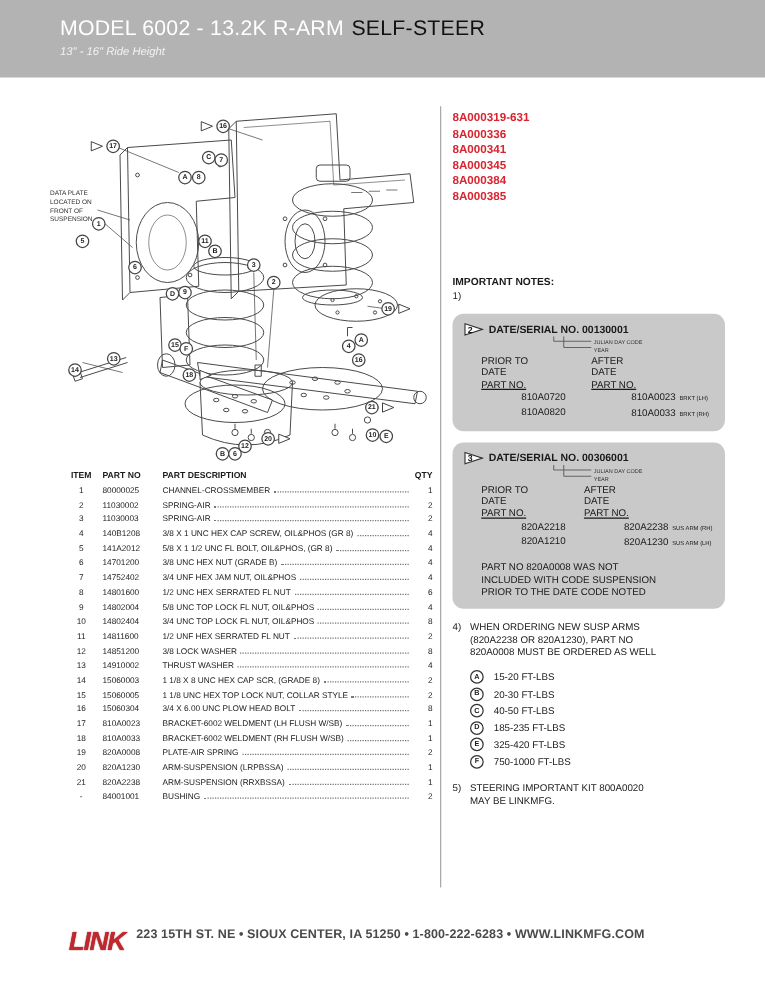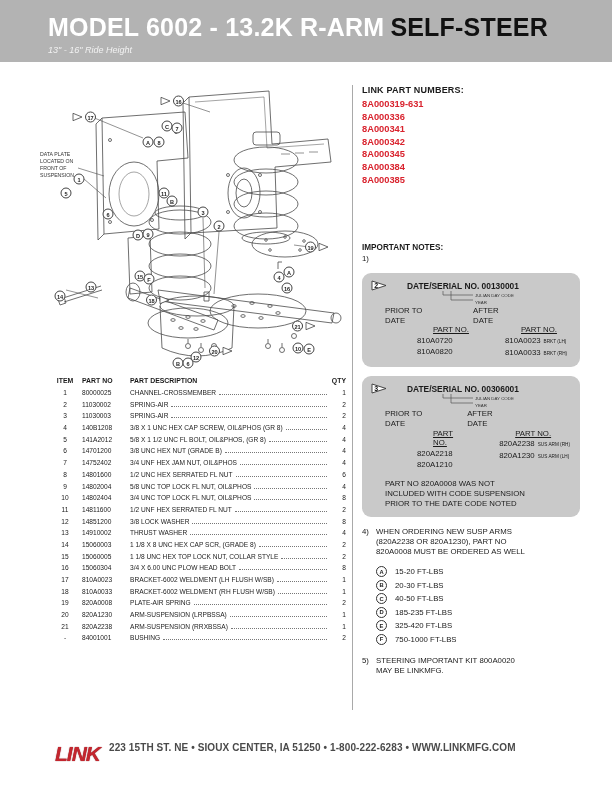--- a/index.html
+++ b/index.html
@@ -3,21 +3,21 @@
 <meta charset="utf-8">
 <style>
   * { box-sizing: border-box; margin: 0; padding: 0; }
   html,body { background:#fff; }
   .page {
     position: relative; width: 612px; height: 792px; background: #fff;
     font-family: "Liberation Sans", sans-serif; color: #1a1a1a; overflow: hidden;
   }
   
   .header { position:absolute; left:0; top:0; width:612px; height:62px; background:#b3b3b3; padding:13px 0 0 48px; }
-  .title { font-size:25px; font-weight:bold; letter-spacing:0.2px; }
+  .title { font-size:17px; font-weight:normal; letter-spacing:0.2px; }
   .title .t-main { color:#ffffff; }
   .title .t-accent { color:#111; margin-left:6px; }
   .subtitle { font-size:9px; font-style:italic; color:#f2f2f2; margin-top:3px; }
   
   .diagram { position:absolute; left:38px; top:80px; width:310px; height:292px; }
   .diagram svg.artwork { position:absolute; left:0; top:0; }
   .callout-layer { position:absolute; left:0; top:0; width:100%; height:100%; }
   .callout { position:absolute; display:flex; align-items:center; gap:2px; transform:translate(-50%,-50%); }
   .bubble {
     width:11px; height:11px; border:0.9px solid #444; border-radius:50%; background:#fff;
@@ -26,28 +26,28 @@
   
   .vdivider { position:absolute; left:352px; top:85px; width:1px; height:625px; background:#a9a9a9; }
   .right-col { position:absolute; left:362px; top:85px; width:224px; }
   .lpn-heading { font-size:9px; font-weight:bold; letter-spacing:0.2px; }
   .lpn-list { margin-top:3px; }
   .lpn-number { font-size:9.3px; font-weight:bold; color:#d9232e; line-height:12.6px; }
   .notes-heading { font-size:8.2px; font-weight:bold; margin-top:57px; }
   .note { display:flex; gap:5px; font-size:7.8px; line-height:10px; margin-top:2px; }
   .note-num { width:9px; flex:none; }
   .ds-box { background:#c9c9c9; border-radius:9px; padding:7px 10px 8px 9px; margin-top:9px; width:218px; }
-  .ds-title-row { display:flex; align-items:center; gap:20px; font-size:8.4px; font-weight:bold; }
+  .ds-title-row { display:flex; align-items:center; gap:4px; font-size:8.4px; font-weight:bold; }
   .flag-icon { flex:none; }
   .ds-julian { margin-left:66px; height:14px; }
   .ds-cols { display:flex; margin-top:1px; padding-left:14px; }
   .ds-col1 { width:88px; }
   .ds-col  { font-size:7.8px; }
   .ds-col .hline { line-height:9.6px; }
-  .ds-col .hline.u { text-decoration:underline;margin-left:48px; }
+  .ds-col .hline.u { text-decoration:underline; }
   .ds-col .prow { line-height:11.2px; white-space:nowrap;margin-left:32px; }
   .ds-tag { font-size:4.7px; margin-left:3px; }
   .ds-footnote { font-size:7.8px; line-height:10px; margin-top:9px; padding-left:14px; }
   .torque-list { margin-top:8px; padding-left:14px; }
   .torque-item { display:flex; align-items:center; gap:8px; height:13.5px; font-size:7.8px; }
   .torque-letter { width:11px; height:11px; border:0.9px solid #333; border-radius:50%; background:#fff;
     font-size:5.8px; font-weight:bold; display:flex; align-items:center; justify-content:center; flex:none; }
   .note.last { margin-top:10px; }
   
   .parts-table { position:absolute; left:48px; top:377px; width:298px; }
@@ -307,26 +307,24 @@
         </div>
         <div class="callout" style="left: 158px; top: 277px;">
           <span class="bubble">12</span>
         </div>
       </div>
   </div>
 
   <div class="vdivider"></div>
 
   <div class="right-col">
-    <div class="lpn-heading">LINK PART NUMBERS:</div>
     <div class="lpn-list" id="lpn-list">
         <div class="lpn-number">8A000319-631</div>
         <div class="lpn-number">8A000336</div>
         <div class="lpn-number">8A000341</div>
-        <div class="lpn-number">8A000342</div>
         <div class="lpn-number">8A000345</div>
         <div class="lpn-number">8A000384</div>
         <div class="lpn-number">8A000385</div>
       </div>
 
     <div class="notes-heading">IMPORTANT NOTES:</div>
     <div class="note">
       <span class="note-num">1)</span>
     </div>
 

